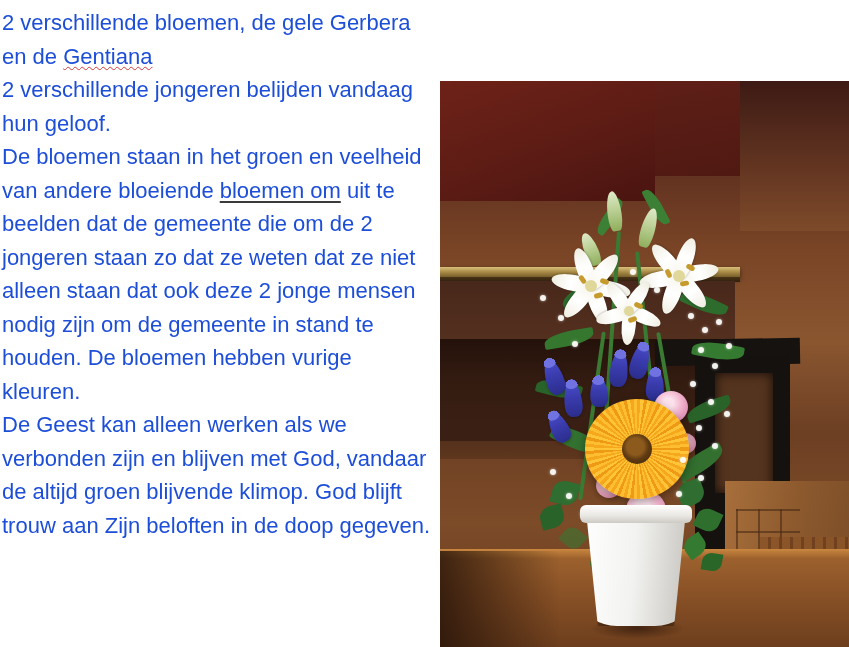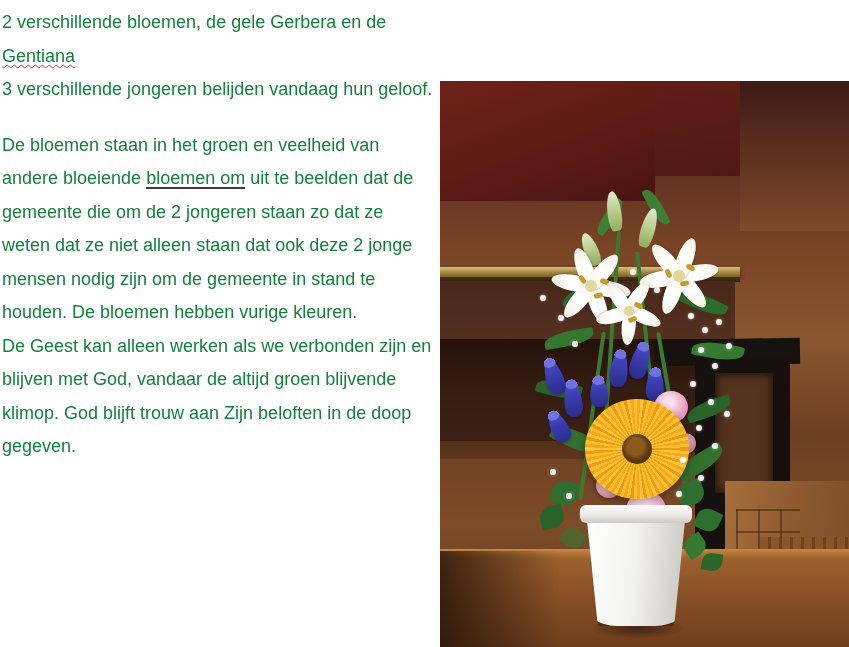--- a/index.html
+++ b/index.html
@@ -21,28 +21,28 @@
   }
   .text-col {
     position: absolute;
     left: 0;
     top: 0;
     width: 440px;
     padding: 6px 4px 0 2px;
     box-sizing: border-box;
   }
   .para {
-    font-size: 18px;
+    font-size: 22px;
     line-height: 33.5px;
-    color: #15803d;
+    color: #1d4ed8;
     margin: 0;
   }
   .para.first { margin-bottom: 0; }
   .para.block2 { margin-top: 0px; }
-  .para.block3 { margin-top: 22px; }
+  .para.block3 { }
   .spellword {
     text-decoration: underline;
     text-decoration-color: #d03b3b;
     text-decoration-style: wavy;
     text-decoration-thickness: 1px;
     text-underline-offset: 2px;
   }
   .grammarword {
     text-decoration: underline;
     text-decoration-color: #3a3a3a;
@@ -318,21 +318,21 @@
 </style>
 </head>
 <body>
 
 <div id="page">
 
   <div class="text-col">
 
     <p class="para first"><span>2 verschillende bloemen, de gele Gerbera en de </span><span class="spellword">Gentiana</span></p>
 
-    <p class="para block2">3 verschillende jongeren belijden vandaag hun geloof.</p>
+    <p class="para block2">2 verschillende jongeren belijden vandaag hun geloof.</p>
 
     <p class="para block3"><span>De bloemen staan in het groen en veelheid van andere bloeiende </span><span class="grammarword">bloemen  om</span><span> uit te beelden dat de gemeente die om de 2 jongeren staan zo dat ze weten dat ze niet alleen staan dat ook deze 2 jonge mensen nodig zijn om de gemeente in stand te houden. De bloemen hebben vurige kleuren.</span></p>
 
 
     <p class="para block2">De Geest kan alleen werken als we verbonden zijn en blijven met God, vandaar de altijd groen blijvende klimop. God blijft trouw aan Zijn beloften in de doop gegeven.</p>
 
   </div>
 
   <div class="photo">
     <div class="photo-inner">

